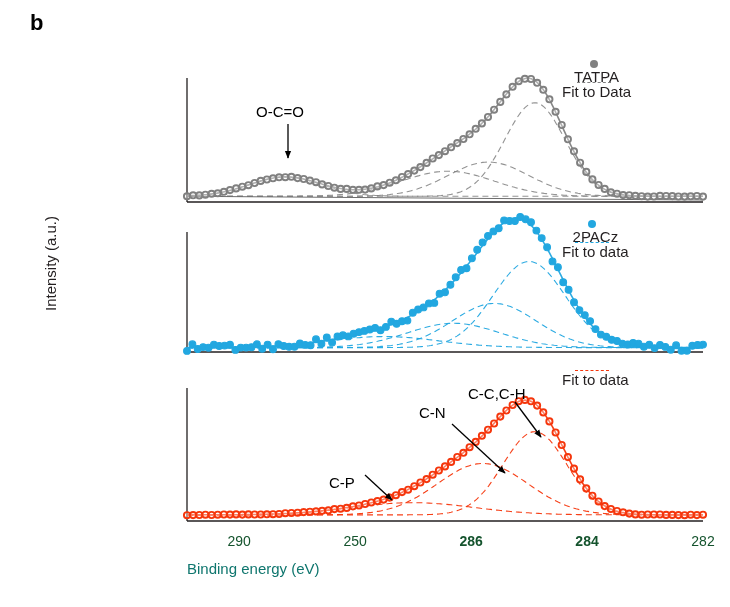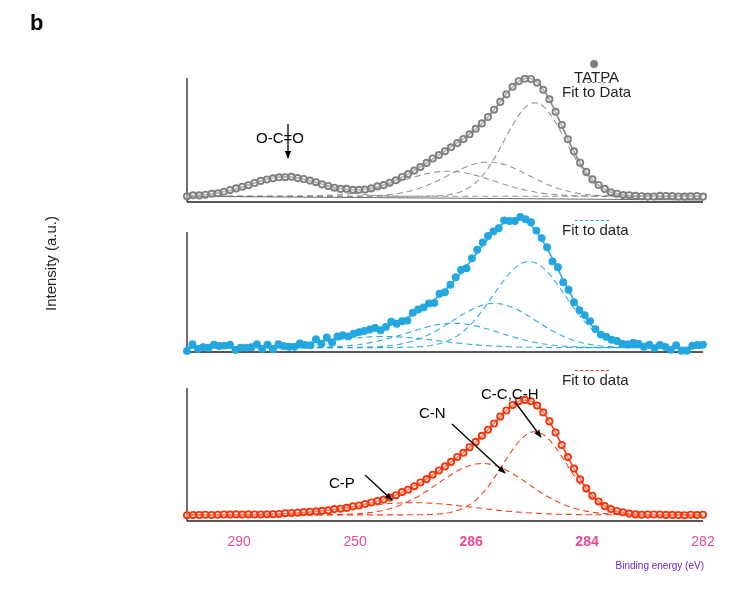--- a/index.html
+++ b/index.html
@@ -14,24 +14,24 @@
     font-size:22px;font-weight:bold;color:#000;
     font-family:"Liberation Sans", sans-serif;letter-spacing:-0.5px;
   }
   .ylabel{
     position:absolute;left:-60px;top:255px;width:220px;
     transform:rotate(-90deg);transform-origin:center center;
     text-align:center;font-size:15px;color:#231f20;
   }
   .xlabel{
     position:absolute;left:187px;top:560px;width:517px;
-    text-align:right;font-size:10px;color:#6d28d9;
+    text-align:left;font-size:15px;color:#0f766e;
   }
   .tick-label{
-    position:absolute;font-size:14px;color:#ec4899;
+    position:absolute;font-size:14px;color:#14532d;
     text-align:center;width:60px;margin-left:-30px;top:533px;
   }
   .legend{position:absolute;font-size:15px;color:#231f20;}
   .legend-row{display:flex;align-items:center;height:22px;flex-direction:column;}
   .legend-mark{width:38px;display:flex;align-items:center;justify-content:center;}
   .legend-text{padding-left:6px;white-space:nowrap;}
   .lg-dot{width:8px;height:8px;border-radius:50%;display:block;}
   .lg-dash{width:34px;height:0;border-top-width:1.6px;border-top-style:dashed;display:block;}
   .annot{position:absolute;font-size:15px;color:#000;white-space:nowrap;}
   svg{position:absolute;left:0;top:0;}
@@ -373,36 +373,42 @@
       <span class="legend-mark">
         <span class="lg-dash" id="lg-dash-1" style="border-top-color: rgb(128, 128, 128);"></span>
       </span>
       <span class="legend-text">Fit to Data</span>
     </div>
   </div>
 
   <div class="legend" style="left:556px;top:220px;">
     <div class="legend-row">
       <span class="legend-mark">
+        <span class="lg-dot" id="lg-dot-2" style="background: rgb(34, 167, 224);"></span>
+      </span>
+      <span class="legend-text">2PACz</span>
+    </div>
+    <div class="legend-row">
+      <span class="legend-mark">
         <span class="lg-dash" id="lg-dash-2" style="border-top-color: rgb(34, 167, 224);"></span>
       </span>
       <span class="legend-text">Fit to data</span>
     </div>
   </div>
 
   <div class="legend" style="left:556px;top:370px;">
     <div class="legend-row">
       <span class="legend-mark">
         <span class="lg-dash" id="lg-dash-3" style="border-top-color: rgb(245, 54, 12);"></span>
       </span>
       <span class="legend-text">Fit to data</span>
     </div>
   </div>
 
-  <div class="annot" style="left:256px;top:103px;margin-top:26px;">O-C=O</div>
+  <div class="annot" style="left:256px;top:103px;">O-C=O</div>
 
   <div class="annot" style="left:329px;top:474px;">C-P</div>
 
   <div class="annot" style="left:419px;top:404px;">C-N</div>
 
-  <div class="annot" style="left:481px;top:385px;">C-C,C-H</div>
+  <div class="annot" style="left:468px;top:385px;">C-C,C-H</div>
 
 </div>
 
 </body></html>

